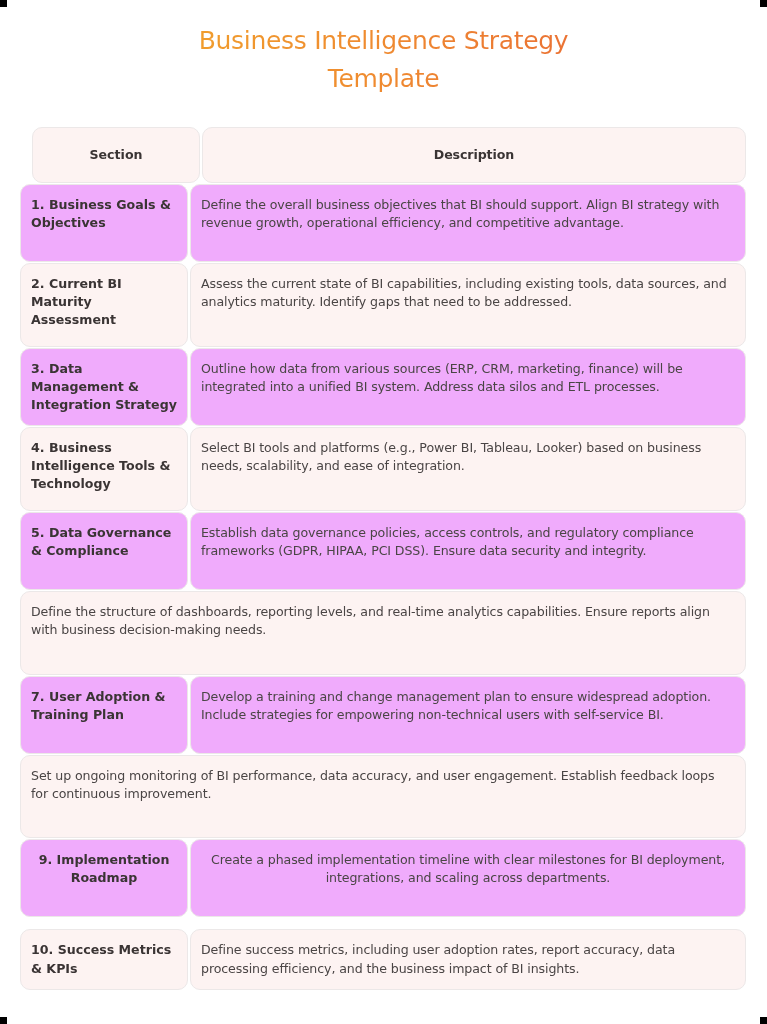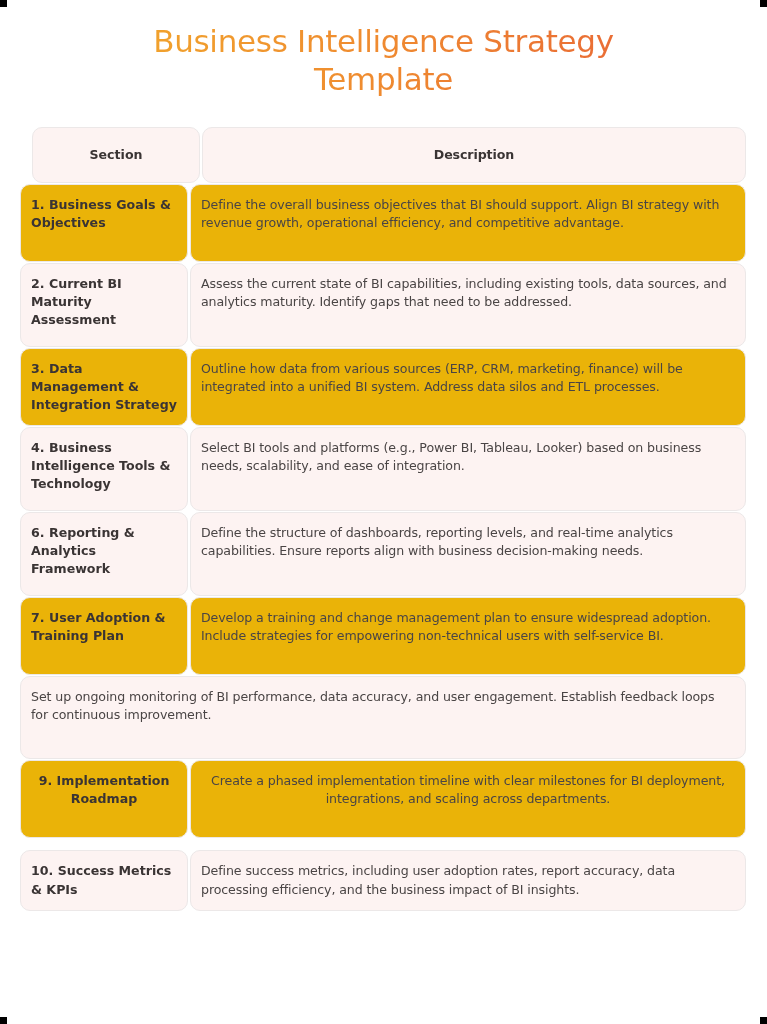--- a/index.html
+++ b/index.html
@@ -5,36 +5,36 @@
   * { box-sizing: border-box; margin: 0; padding: 0; }
   html, body { width: 767px; height: 1024px; background: #ffffff; overflow: hidden; }
   body { position: relative; font-family: "DejaVu Sans", "Liberation Sans", sans-serif; color: #3a3434; }
   .corner { position: absolute; width: 7px; height: 7px; background: #000; }
   .c-tl { left: 0; top: 0; }
   .c-tr { right: 0; top: 0; }
   .c-bl { left: 0; bottom: 0; }
   .c-br { right: 0; bottom: 0; }
   .title {
     position: absolute; left: 0; right: 0; top: 22px;
-    text-align: center; font-size: 31px; line-height: 38px; font-weight: normal;
+    text-align: center; font-size: 25px; line-height: 38px; font-weight: normal;
     letter-spacing: -0.3px;
     background: linear-gradient(90deg, #f2b02a 0%, #ef8a30 50%, #e65a38 100%);
     -webkit-background-clip: text; background-clip: text; color: transparent;
   }
   .title span { display: block; }
   .table { position: absolute; left: 20px; top: 127px; width: 726px; }
   .row { display: flex; gap: 2px; margin-bottom: 1px; }
   .cell {
     border: 1px solid #ece8e8; border-radius: 10px;
     padding: 11px 10px; font-size: 12.6px; line-height: 18.2px;
   }
   .cell.sec { width: 168px; flex: none; font-weight: bold; color: #3a3434; }
   .cell.desc { flex: 1; color: #4a4545; letter-spacing: -0.1px; }
   .row.pink .cell { background: #fdf3f2; }
-  .row.grey .cell { background: #eab308; }
+  .row.grey .cell { background: #f0abfc; }
   .row.head .cell { display: flex; align-items: center; justify-content: center; font-weight: bold; color: #3a3434; font-size: 12.6px; }
 </style>
 </head>
 <body>
 
 <div class="corner c-tl"></div>
 <div class="corner c-tr"></div>
 <div class="corner c-bl"></div>
 <div class="corner c-br"></div>
 
@@ -58,22 +58,25 @@
     <div class="cell desc">Assess the current state of BI capabilities, including existing tools, data sources, and analytics maturity. Identify gaps that need to be addressed.</div>
   </div>
   <div class="row grey" style="height:78px;">
     <div class="cell sec">3. Data Management &amp; Integration Strategy</div>
     <div class="cell desc">Outline how data from various sources (ERP, CRM, marketing, finance) will be integrated into a unified BI system. Address data silos and ETL processes.</div>
   </div>
   <div class="row pink" style="height:84px;justify-content:center;">
     <div class="cell sec">4. Business Intelligence Tools &amp; Technology</div>
     <div class="cell desc">Select BI tools and platforms (e.g., Power BI, Tableau, Looker) based on business needs, scalability, and ease of integration.</div>
   </div>
+  <div class="row grey" style="height:78px;">
+    <div class="cell sec">5. Data Governance &amp; Compliance</div>
+    <div class="cell desc">Establish data governance policies, access controls, and regulatory compliance frameworks (GDPR, HIPAA, PCI DSS). Ensure data security and integrity.</div>
+  </div>
   <div class="row pink" style="height:84px;">
-    <div class="cell sec">6. Reporting &amp; Analytics Framework</div>
     <div class="cell desc">Define the structure of dashboards, reporting levels, and real-time analytics capabilities. Ensure reports align with business decision-making needs.</div>
   </div>
   <div class="row grey" style="height:78px;">
     <div class="cell sec">7. User Adoption &amp; Training Plan</div>
     <div class="cell desc">Develop a training and change management plan to ensure widespread adoption. Include strategies for empowering non-technical users with self-service BI.</div>
   </div>
   <div class="row pink" style="height:83px;">
     <div class="cell desc">Set up ongoing monitoring of BI performance, data accuracy, and user engagement. Establish feedback loops for continuous improvement.</div>
   </div>
   <div class="row grey" style="height:78px;text-align:center;">

